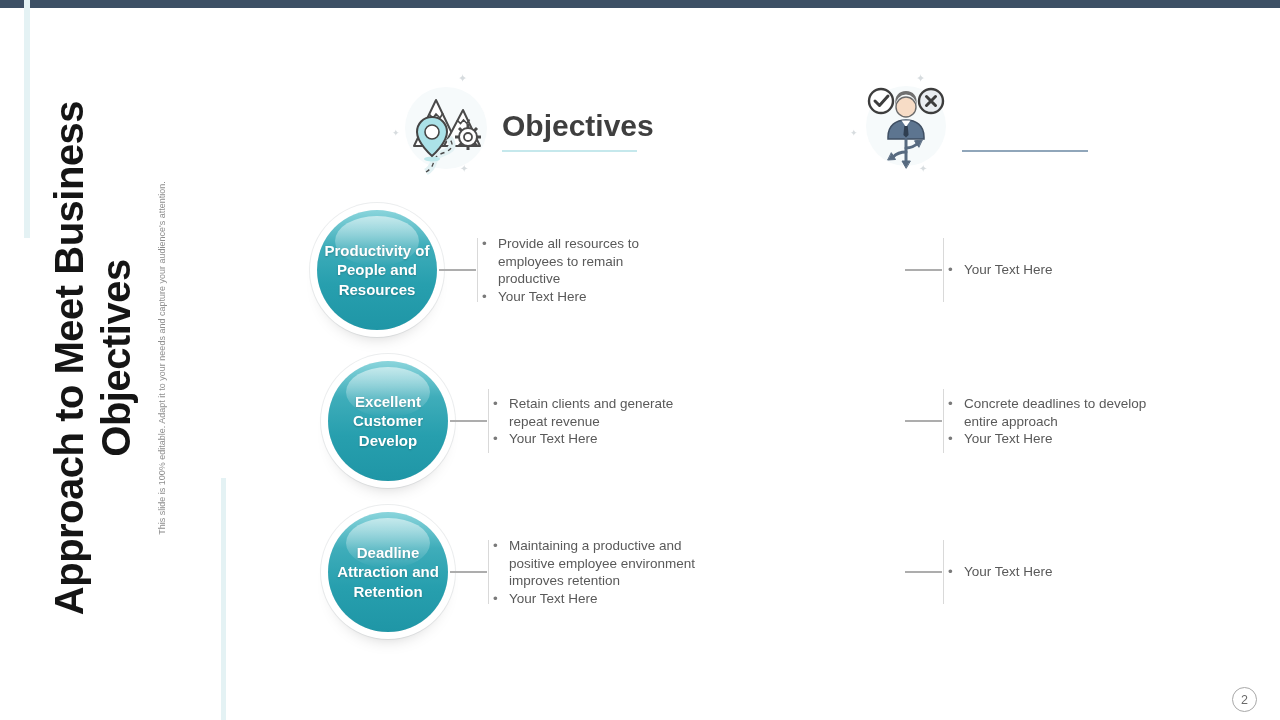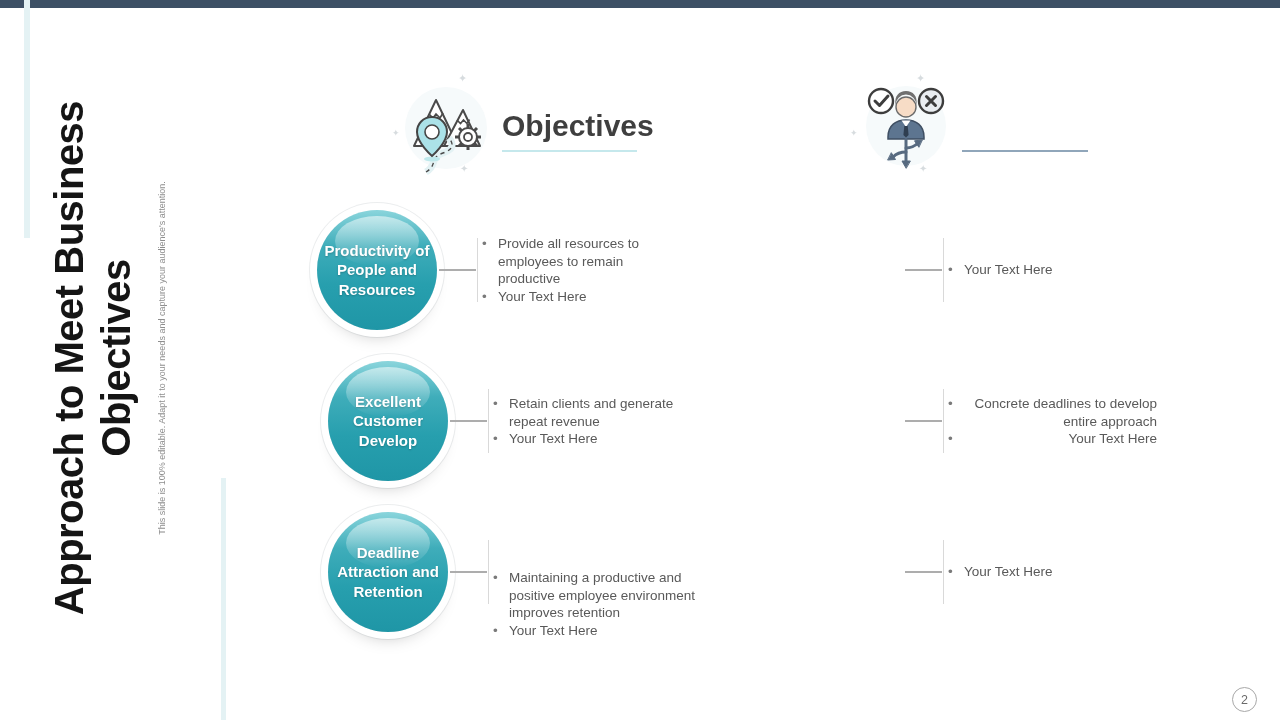--- a/index.html
+++ b/index.html
@@ -183,38 +183,38 @@
       <li>Your Text Here</li>
     </ul>
   </div>
 
   <div class="row" style="left:328px; top:512px;">
     <div class="bubble teal">
       <span class="bubble-label">Deadline Attraction and Retention</span>
     </div>
     <div class="conn-h"></div>
     <div class="conn-v"></div>
-    <ul class="bullets" style="width:212px;margin-top:32px;">
+    <ul class="bullets" style="width:212px;">
       <li>Maintaining  a productive and positive employee environment improves retention</li>
       <li>Your Text Here</li>
     </ul>
   </div>
 
   <div class="row" style="left:783px; top:210px;">
     <div class="conn-h"></div>
     <div class="conn-v"></div>
     <ul class="bullets" style="width:218px;">
       <li>Your Text Here</li>
     </ul>
   </div>
 
   <div class="row" style="left:783px; top:361px;">
     <div class="conn-h"></div>
     <div class="conn-v"></div>
-    <ul class="bullets" style="width:212px;text-align:right;">
+    <ul class="bullets" style="width:212px;">
       <li>Concrete deadlines to develop entire approach</li>
       <li>Your Text Here</li>
     </ul>
   </div>
 
   <div class="row" style="left:783px; top:512px;">
     <div class="conn-h"></div>
     <div class="conn-v"></div>
     <ul class="bullets" style="width:235px;">
       <li>Your Text Here</li>

